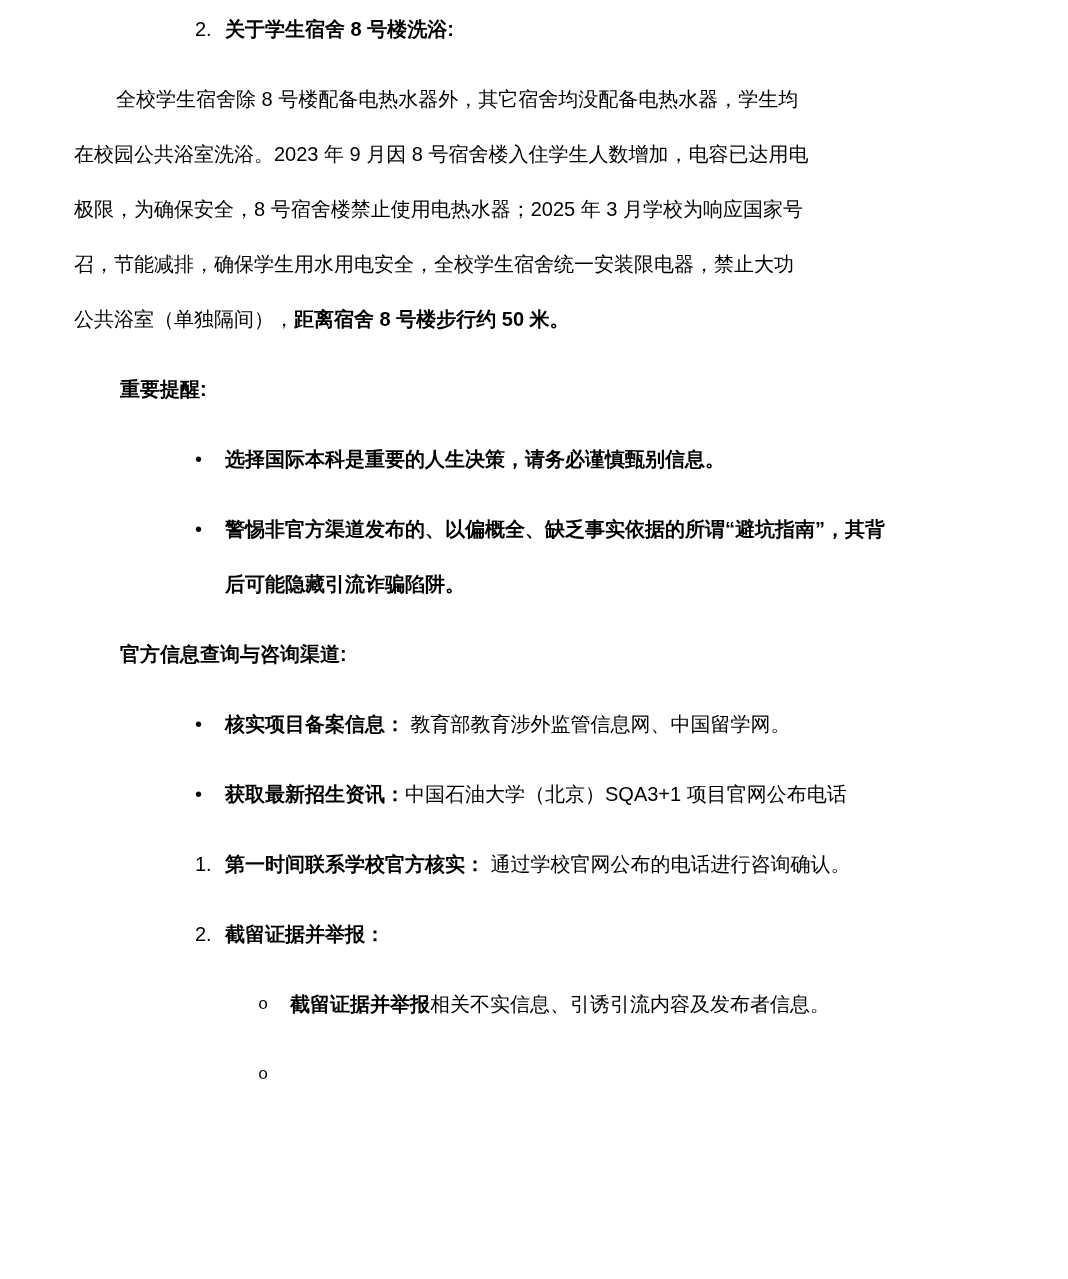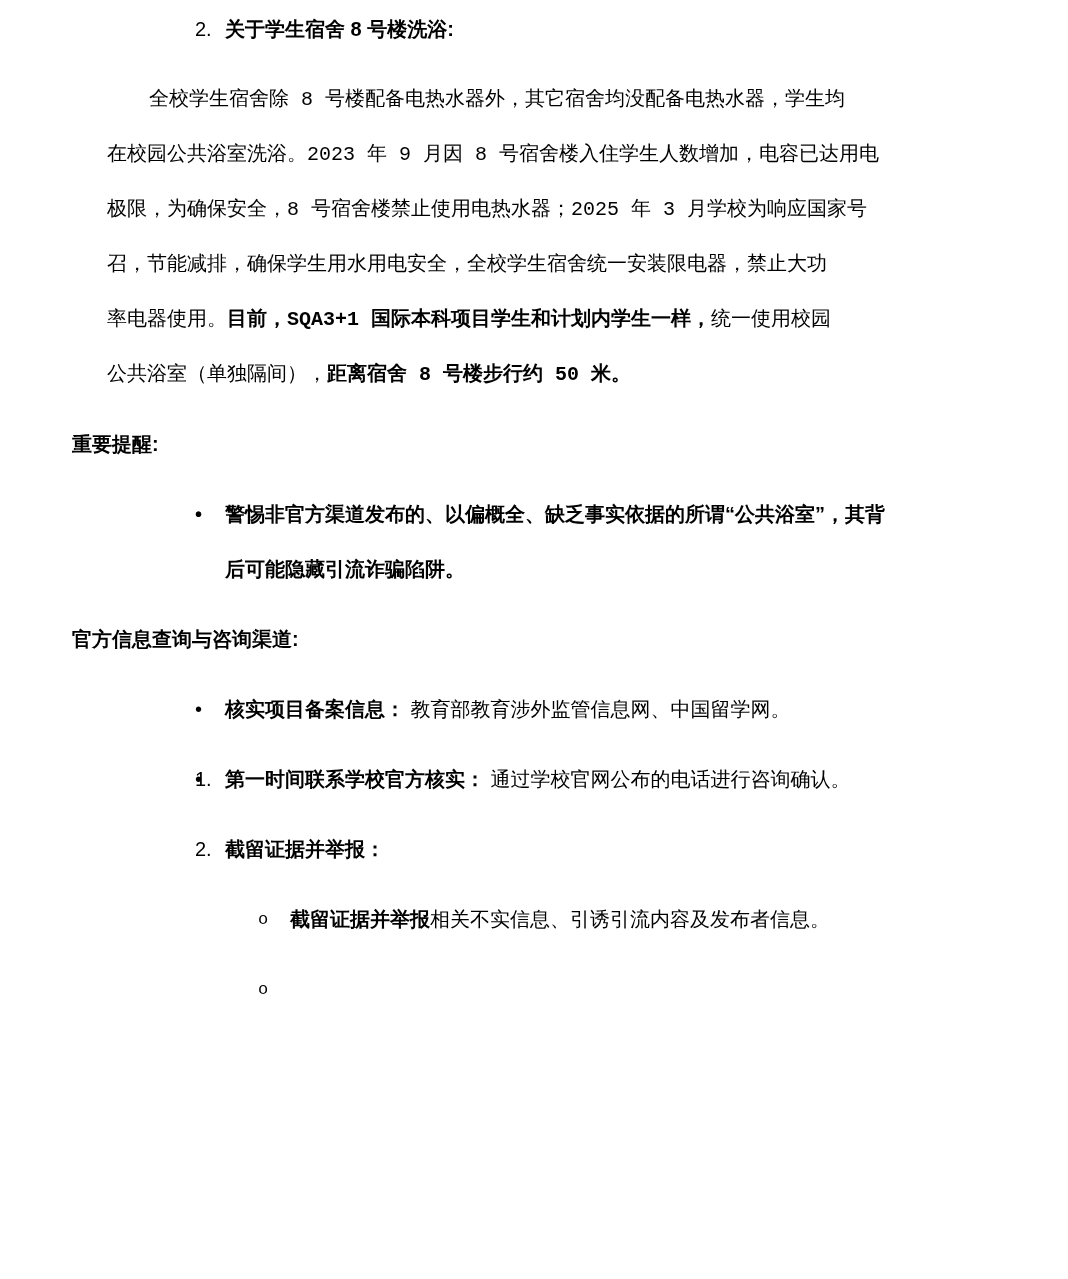--- a/index.html
+++ b/index.html
@@ -24,28 +24,27 @@
   .line {
     height: 55px;
     line-height: 55px;
     white-space: nowrap;
   }
   .b {
     font-weight: 700;
   }
   
   .sect {
-    margin-left: 72px;
+    margin-left: 120px;
     font-weight: 700;
   }
   
   .para {
-    margin-left: 107px;
+    margin-left: 74px;
     width: 727px;
-    font-family: Liberation Mono, monospace;
   }
   .para .first {
     text-indent: 42px;
   }
   
   .li {
     position: relative;
     padding-left: 225px;
     box-sizing: border-box;
   }
@@ -75,45 +74,46 @@
   <div class="block li">
     <span class="marker">2.</span>
     <div class="line b">关于学生宿舍 8 号楼洗浴:</div>
   </div>
 
   <div class="block para">
     <div class="line first"><span>全校学生宿舍除 8 号楼配备电热水器外，其它宿舍均没配备电热水器，学生均</span></div>
     <div class="line"><span>在校园公共浴室洗浴。2023 年 9 月因 8 号宿舍楼入住学生人数增加，电容已达用电</span></div>
     <div class="line"><span>极限，为确保安全，8 号宿舍楼禁止使用电热水器；2025 年 3 月学校为响应国家号</span></div>
     <div class="line"><span>召，节能减排，确保学生用水用电安全，全校学生宿舍统一安装限电器，禁止大功</span></div>
-    <div class="line"><span>率电器使用。</span><span class="b">目前，SQA3+1 国际本科项目学生和计划内学生一样，</span><span>统一使用校园</span></div>
     <div class="line"><span>公共浴室（单独隔间），</span><span class="b">距离宿舍 8 号楼步行约 50 米。</span></div>
   </div>
 
   <div class="block sect line">重要提醒:</div>
 
   <div class="block li">
     <span class="marker">•</span>
+    <div class="line"><span class="b">选择国际本科是重要的人生决策，请务必谨慎甄别信息。</span></div>
   </div>
 
   <div class="block li">
     <span class="marker">•</span>
-    <div class="line"><span class="b">警惕非官方渠道发布的、以偏概全、缺乏事实依据的所谓“公共浴室”，其背</span></div>
+    <div class="line"><span class="b">警惕非官方渠道发布的、以偏概全、缺乏事实依据的所谓“避坑指南”，其背</span></div>
     <div class="line"><span class="b">后可能隐藏引流诈骗陷阱。</span></div>
   </div>
 
   <div class="block sect line">官方信息查询与咨询渠道:</div>
 
   <div class="block li">
     <span class="marker">•</span>
     <div class="line"><span class="b">核实项目备案信息：</span><span> 教育部教育涉外监管信息网、中国留学网。</span></div>
   </div>
 
   <div class="block li">
     <span class="marker">•</span>
+    <div class="line"><span class="b">获取最新招生资讯：</span><span>中国石油大学（北京）SQA3+1 项目官网公布电话</span></div>
   </div>
 
 
   <div class="block li">
     <span class="marker">1.</span>
     <div class="line"><span class="b">第一时间联系学校官方核实：</span><span> 通过学校官网公布的电话进行咨询确认。</span></div>
   </div>
 
   <div class="block li">
     <span class="marker">2.</span>

